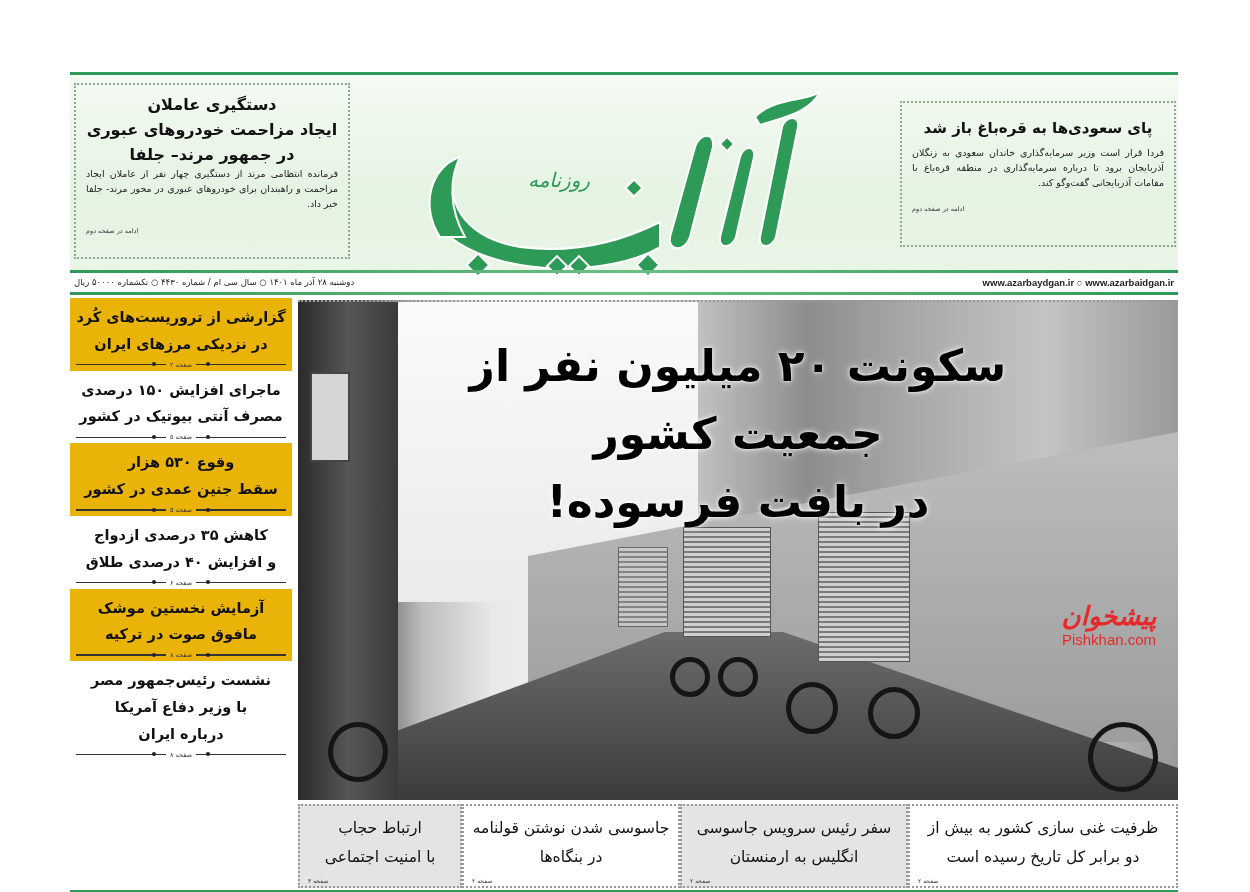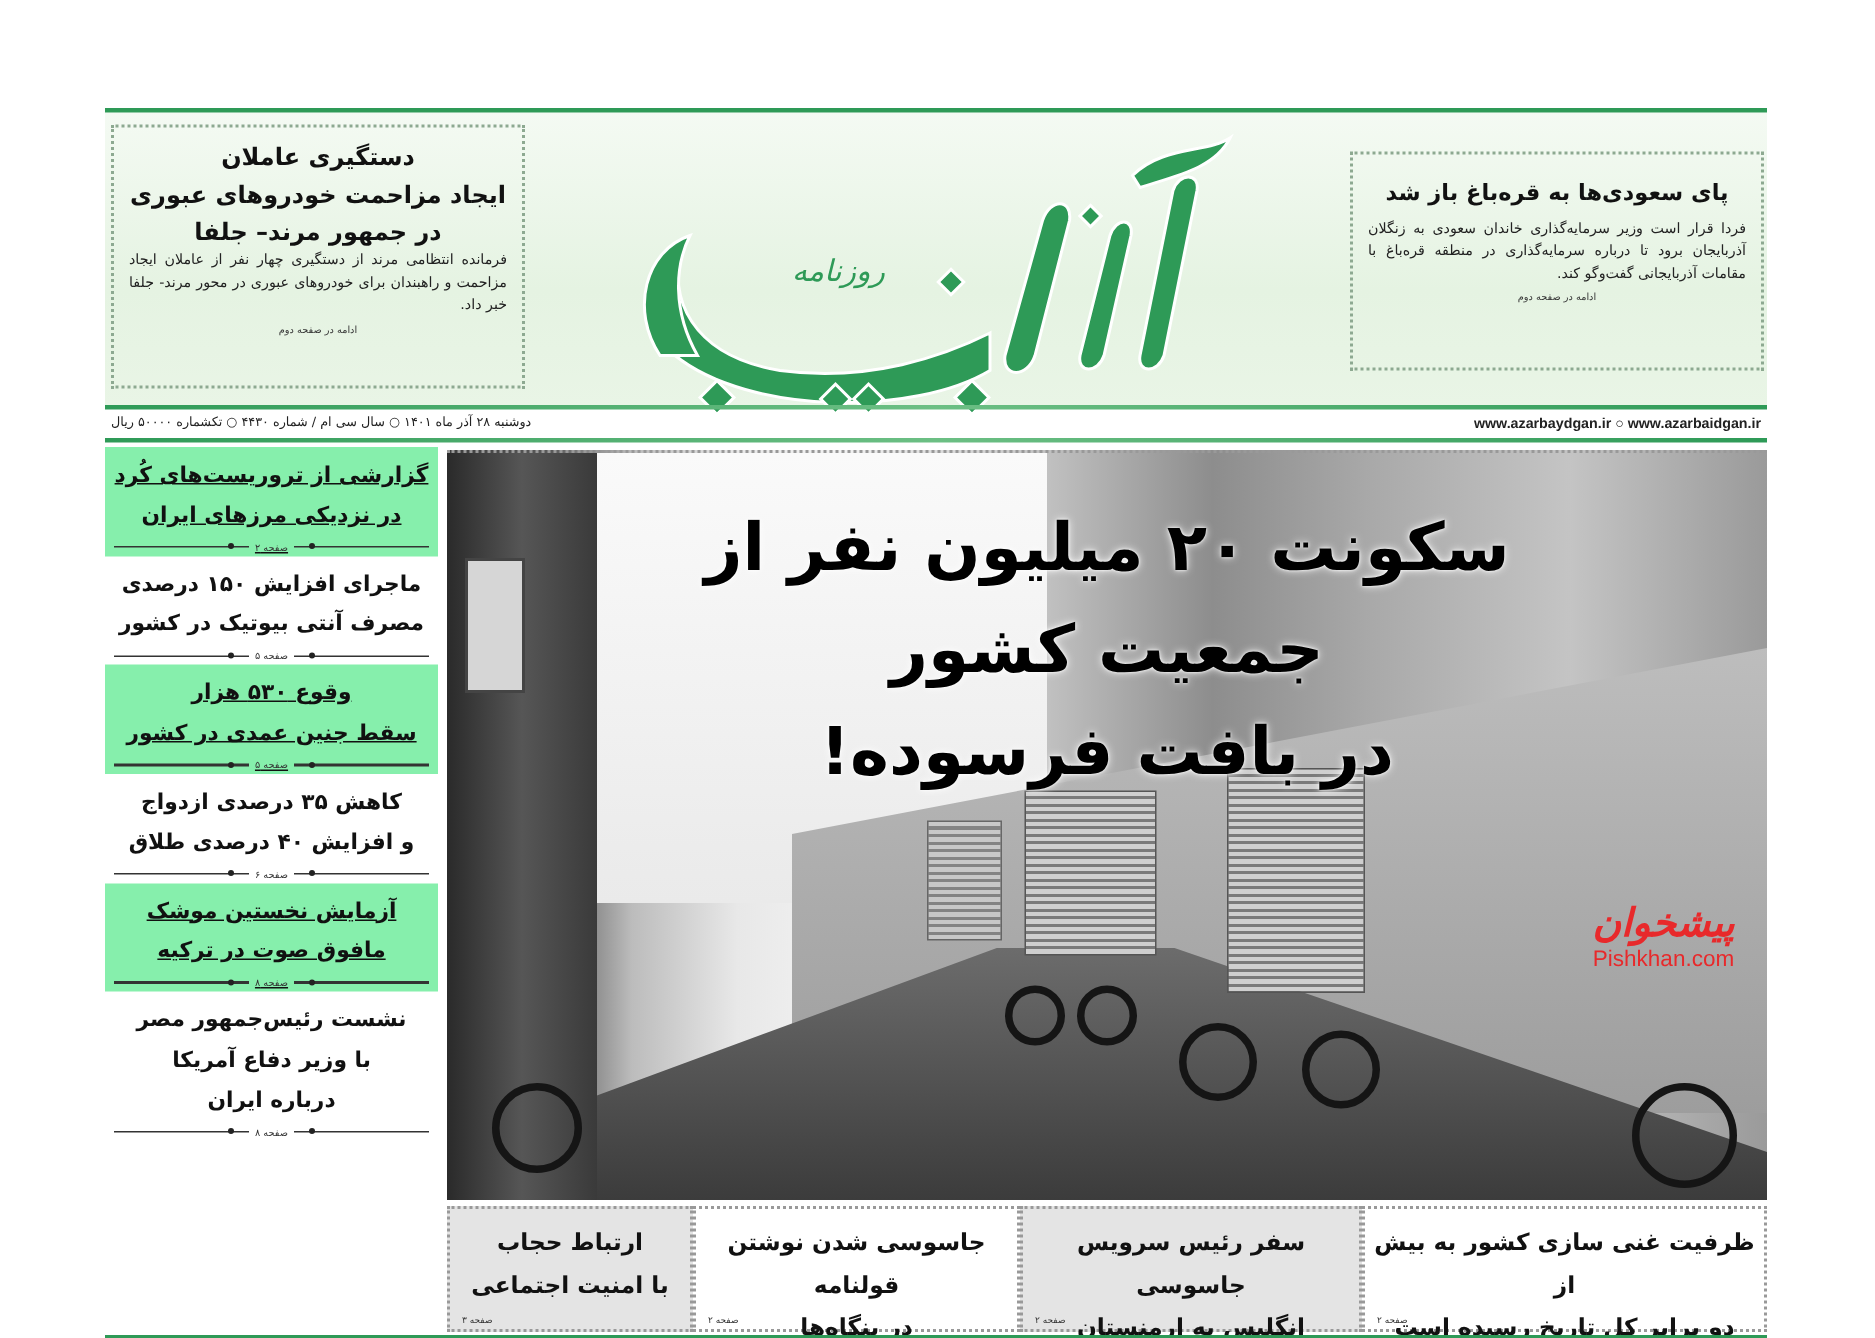--- a/index.html
+++ b/index.html
@@ -17,37 +17,37 @@
   .teaser {
     position: absolute; border: 2px dotted #8da991; background: transparent;
     direction: rtl; text-align: center; padding: 8px 10px 6px 10px;
   }
   .teaser-left { left: 4px; top: 8px; width: 276px; height: 176px; }
   .teaser-right { left: 830px; top: 26px; width: 276px; height: 146px; }
   .teaser h2 { font-family: "DejaVu Sans", sans-serif; font-weight: bold; color: #111; line-height: 1.55; }
   .teaser-left h2 { font-size: 16px; }
   .teaser-right h2 { font-size: 15px; margin-top: 6px; margin-bottom: 6px; }
   .teaser p { font-size: 9.5px; text-align: justify; line-height: 1.55; color: #222; }
-  .teaser .cont { font-size: 6.5px; text-align: center; color: #333; margin-top: 4px; }
+  .teaser .cont { font-size: 6.5px; text-align: left; color: #333; margin-top: 15px; }
 
   .logo { position: absolute; left: 340px; top: 12px; width: 420px; height: 210px; }
   .logo svg { width: 100%; height: 100%; }
 
   .rule-green { position: absolute; left: 0; height: 3px; width: 1108px; background: linear-gradient(90deg,#2e9a57,#6cbf84 50%,#2e9a57); }
   .dateline {
     position: absolute; left: 0; top: 200px; width: 1108px; height: 20px;
     display: flex; justify-content: space-between; align-items: center; padding: 0 4px; gap: 24px;
   }
   .dateline .date { direction: rtl; font-size: 8.5px; color: #222; }
   .dateline .sites { font-size: 9.5px; font-weight: bold; color: #222; font-family: "Liberation Sans", sans-serif; }
 
   
   .leftcol { position: absolute; left: 0; top: 226px; width: 222px; height: 594px; }
   .brief { direction: rtl; text-align: center; padding: 6px 6px 2px 6px; position: relative; }
-  .brief.gray { background: #86efac; text-decoration: underline; }
+  .brief.gray { background: #eab308; }
   .brief h3 { font-size: 14.5px; font-weight: bold; line-height: 1.85; color: #111; }
   .brief .pg {
     display: flex; align-items: center; justify-content: center; gap: 4px; margin-top: 3px;
     font-size: 6.5px; color: #333;
   }
   .brief .pg .ln { flex: 1; height: 1.5px; background: #333; position: relative; }
   .brief .pg .ln::after { content: ""; position: absolute; top: -1.5px; width: 4px; height: 4px; border-radius: 50%; background:#222; }
   .brief .pg .ln.r::after { right: 10px; }
   .brief .pg .ln.l::after { left: 10px; }
 
@@ -70,21 +70,21 @@
     text-shadow: 0 0 6px rgba(255,255,255,0.9), 0 0 2px #fff;
   }
   .photo .watermark { position: absolute; left: 746px; top: 300px; width: 130px; text-align: center; color: #e8292b; }
   .photo .watermark .fa { font-family: "DejaVu Serif", serif; font-size: 26px; font-style: italic; font-weight: bold; direction: rtl; line-height: 1.1; }
   .photo .watermark .en { font-family: "Liberation Sans", sans-serif; font-size: 15px; }
 
   
   .bottomrow { position: absolute; left: 228px; top: 732px; width: 880px; height: 84px; display: flex; direction: rtl; }
   .bbox { border: 2px dotted #999; direction: rtl; text-align: center; padding: 8px 6px 2px 6px; position: relative; }
   .bbox.gray { background: #e4e4e4; }
-  .bbox h4 { font-size: 15.5px; font-weight: bold; line-height: 1.85; color: #111; }
+  .bbox h4 { font-size: 15.5px; font-weight: normal; line-height: 1.85; color: #111; }
   .bbox .pg { position: absolute; left: 8px; bottom: 2px; font-size: 6px; color: #333; }
 
   .bottom-rule { position: absolute; left: 0; top: 818px; width: 1108px; height: 2px; background: #2e9a57; }
 </style>
 </head>
 <body>
 
 <div class="page">
 
   <div class="masthead">

